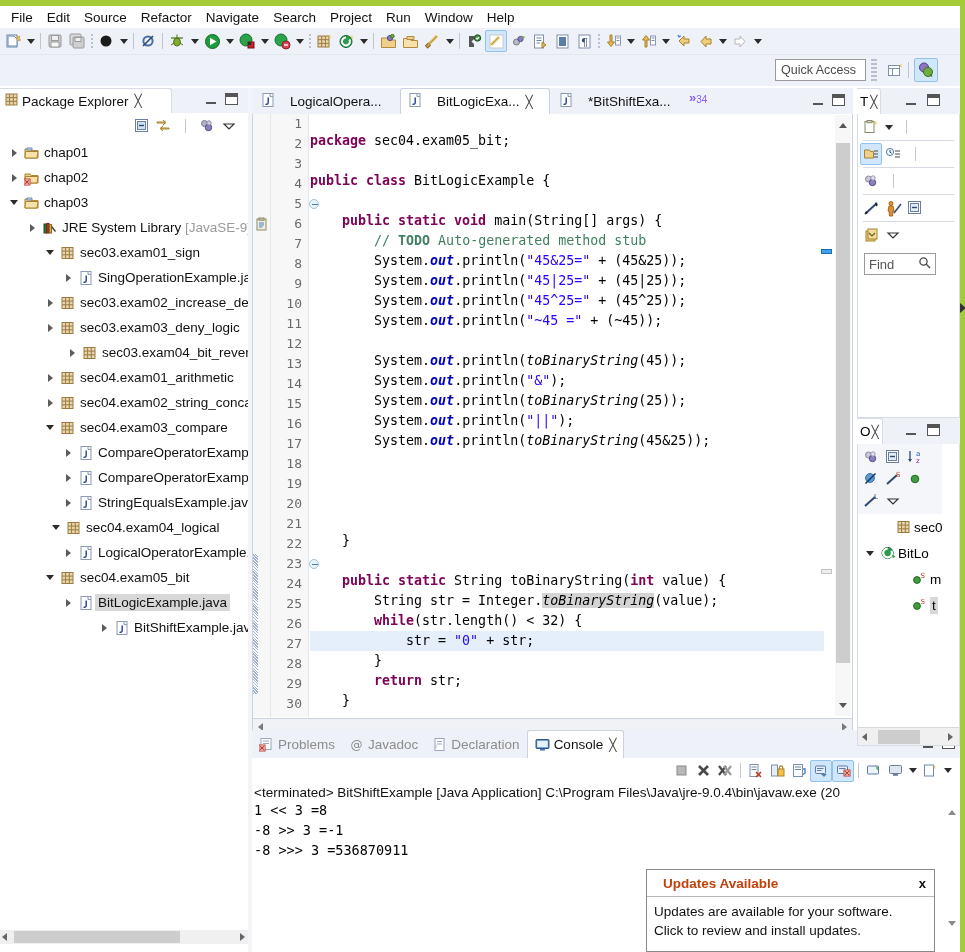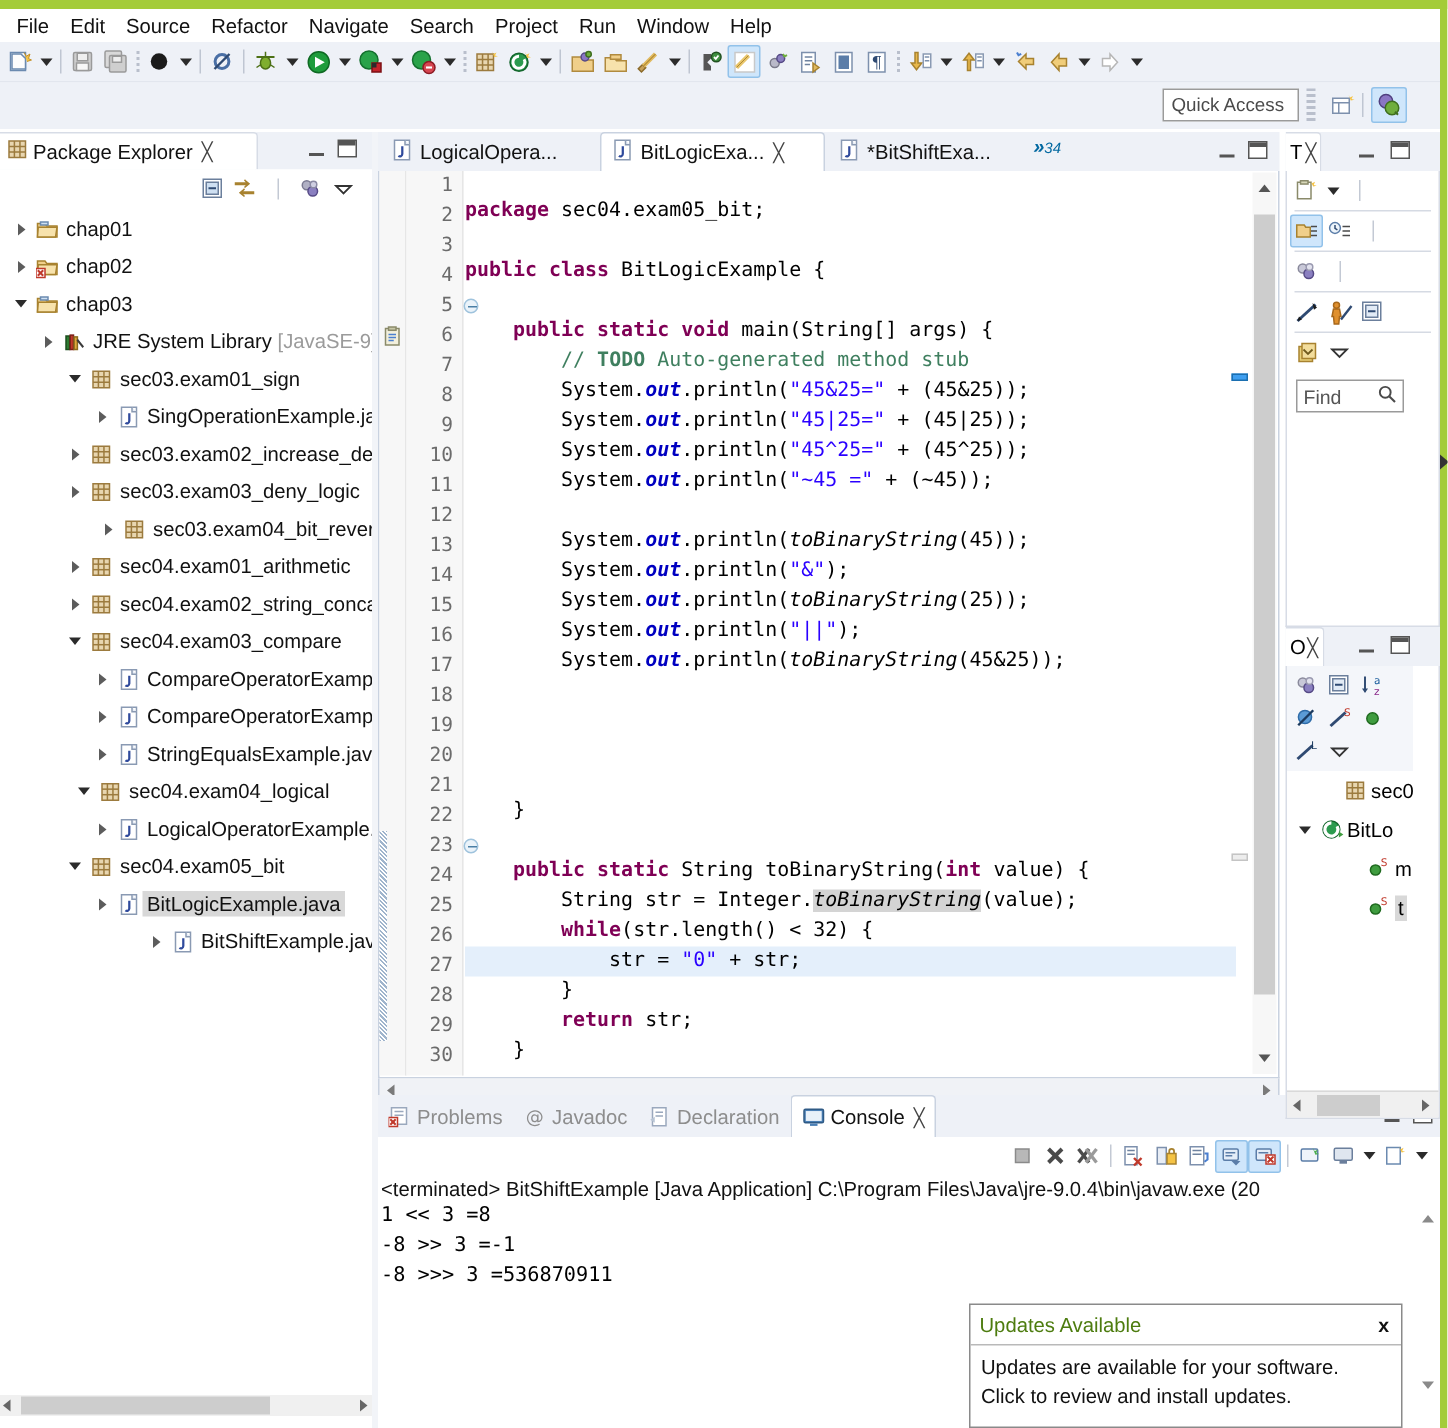--- a/index.html
+++ b/index.html
@@ -80,22 +80,22 @@
   .pe-harrow-r { position:absolute; right:3px; top:3px; width:0;height:0;border-top:4px solid transparent;border-bottom:4px solid transparent;border-left:5px solid #666; }
 
   .pe-divider { position:absolute; left:248px; top:88px; width:4px; height:864px; background:#f2f4f8; }
 
   
   .ed { position:absolute; left:252px; top:88px; width:601px; height:658px; }
   .ed-tabrow { position:absolute; left:0; top:0; width:601px; height:26px; background:#eef1f7; }
   .etab { position:absolute; top:0; height:26px; display:flex; align-items:center; padding:0 6px; font-size:13.5px; color:#111; white-space:nowrap; }
   .etab.inactive { background:#eef1f7; }
   .etab.active { background:#fff; border:1px solid #c9d2e0; border-bottom:none; border-top-left-radius:3px; border-top-right-radius:3px; }
-  .etab .elabel { margin-left:4px; }
-  .etab-overflow { position:absolute; left:437px; top:2px; font-size:13px; color:#0369a1;font-style:italic; }
+  .etab .elabel { margin-left:14px; }
+  .etab-overflow { position:absolute; left:437px; top:2px; font-size:13px; color:#8b5cf6; }
   .etab-overflow .chevs { font-weight:bold; }
   .etab-overflow .cnt { font-size:10px; vertical-align:bottom; }
   .ed-min { position:absolute; right:28px; top:7px; }
   .ed-max { position:absolute; right:8px; top:6px; }
 
   .ed-body { position:absolute; left:0; top:26px; width:601px; height:605px; background:#fff; border:1px solid #c9d2e0; border-top:none; }
   .gutter-mark { position:absolute; left:0; top:0; width:18px; height:603px; background:#f7f7f7; border-right:1px solid #e6e6e6; }
   .gutter-num { position:absolute; left:18px; top:0; width:38px; height:603px; background:#f7f7f7; border-right:1px solid #e6e6e6; }
   .code-area { position:absolute; left:57px; top:17px; right:28px; height:603px; overflow:hidden; }
   .cl { height:20px; line-height:20px; font-family:"DejaVu Sans Mono", monospace; font-size:13.3px; white-space:pre; color:#000; }
@@ -173,21 +173,21 @@
   .olrow { height:26px; display:flex; align-items:center; font-size:13.5px; white-space:nowrap; }
   .olrow .otw { width:16px; display:flex; align-items:center; justify-content:center; flex:0 0 16px; }
   .olrow .oic { width:20px; display:flex; align-items:center; justify-content:center; flex:0 0 20px; }
   .olrow.sel .olabel { background:#d8d8d8; padding:1px 2px; }
   .ol-hscroll { position:absolute; left:0; bottom:0; width:101px; height:18px; background:#f0f0f0; border-top:1px solid #d9d9d9; }
   .ol-hthumb { position:absolute; left:20px; top:2px; width:42px; height:14px; background:#cdcdcd; }
 
   
   .notif { position:absolute; left:646px; top:869px; width:289px; height:83px; background:#fff; border:1px solid #8a8a8a; }
   .notif-title { height:27px; border-bottom:1px solid #b9b9b9; display:flex; align-items:center; justify-content:space-between; padding:0 8px 0 6px; }
-  .notif-title .nt { font-size:13.5px; font-weight:normal; color:#4d7c0f; }
+  .notif-title .nt { font-size:13.5px; font-weight:bold; color:#c2410c;margin-left:10px; }
   .notif-title .nx { font-size:13px; font-weight:bold; color:#111; cursor:pointer; }
   .notif-body { padding:5px 7px; font-size:13.5px; color:#111; line-height:19px; }
 </style>
 </head>
 <body>
 
 <div id="app">
 
   <div class="green-top"></div>
   <div class="green-right"></div>

